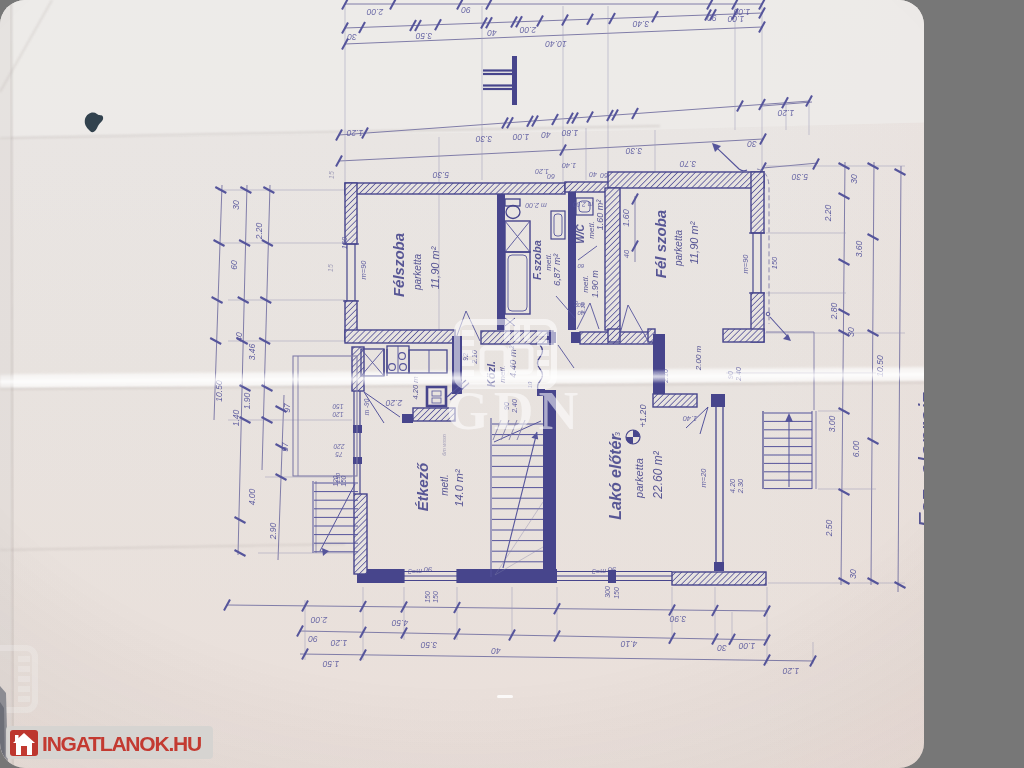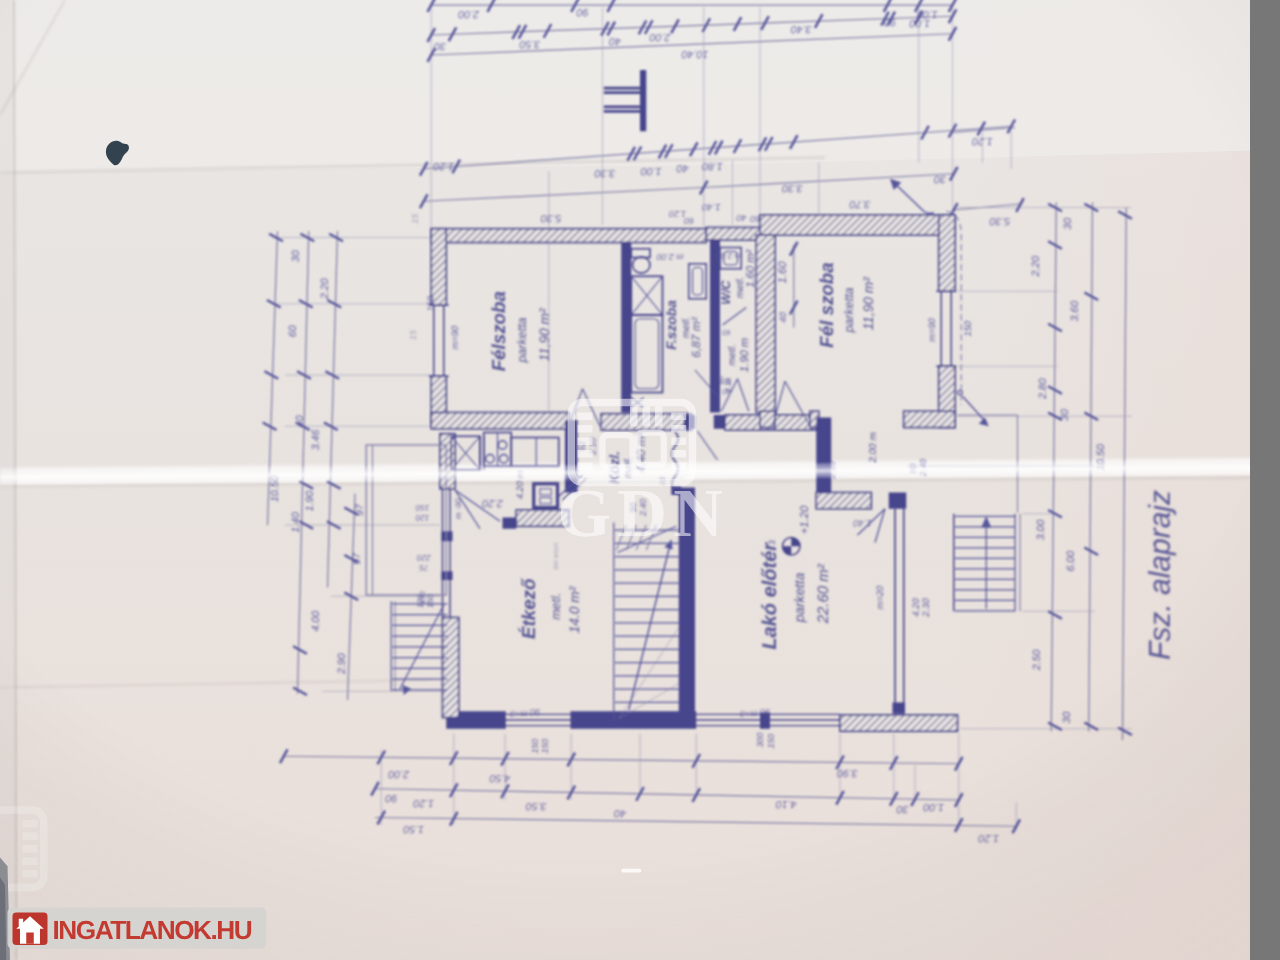--- a/index.html
+++ b/index.html
@@ -1,12 +1,12 @@
 <!DOCTYPE html>
-<html><head><meta charset="utf-8"><style>html,body{margin:0;padding:0;background:#777;}#pg{position:relative;width:1000px;height:768px;overflow:hidden;font-family:"Liberation Sans",sans-serif;}</style></head><body>
+<html><head><meta charset="utf-8"><style>html,body{margin:0;padding:0;background:#777;}#pg{position:relative;width:924px;height:768px;overflow:hidden;font-family:"Liberation Sans",sans-serif;border-radius:25px;}</style></head><body>
 <div id="pg">
 <svg width="1024" height="768" viewBox="0 0 1024 768" xmlns="http://www.w3.org/2000/svg">
 <defs>
 <pattern id="hp" width="4.2" height="4.2" patternUnits="userSpaceOnUse" patternTransform="rotate(45)">
 <rect width="4.2" height="4.2" fill="#e7e3e0"></rect>
           <line x1="0" y1="0" x2="0" y2="4.2" stroke="#504e97" stroke-width="1.5"></line>
         </pattern>
 <linearGradient id="paperv" x1="0" y1="0" x2="0" y2="1">
 <stop offset="0" stop-color="#ebe8e6"></stop>
           <stop offset="0.18" stop-color="#e9e6e4"></stop>

